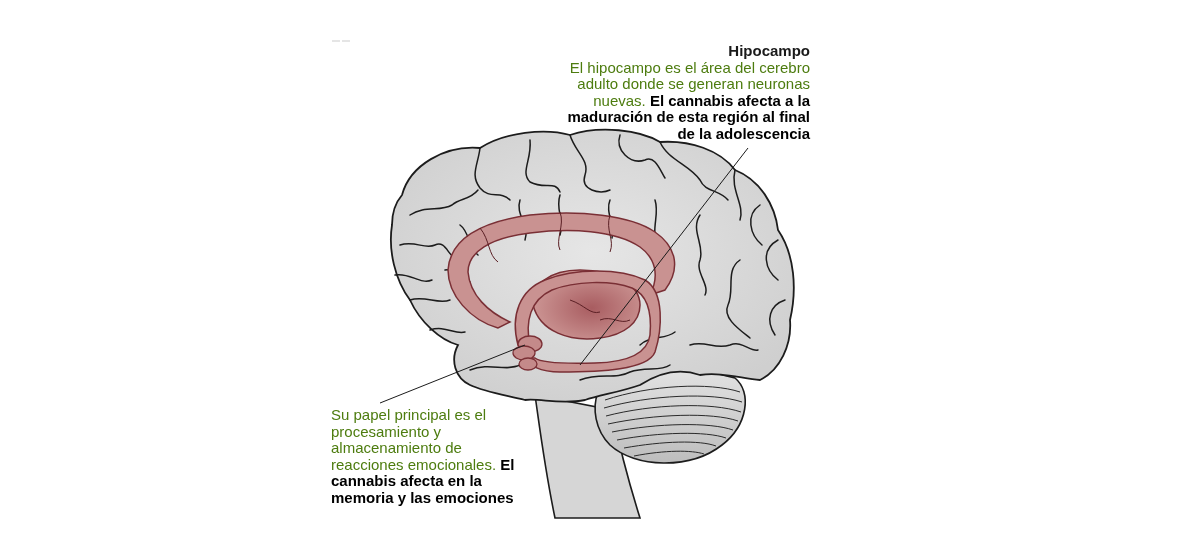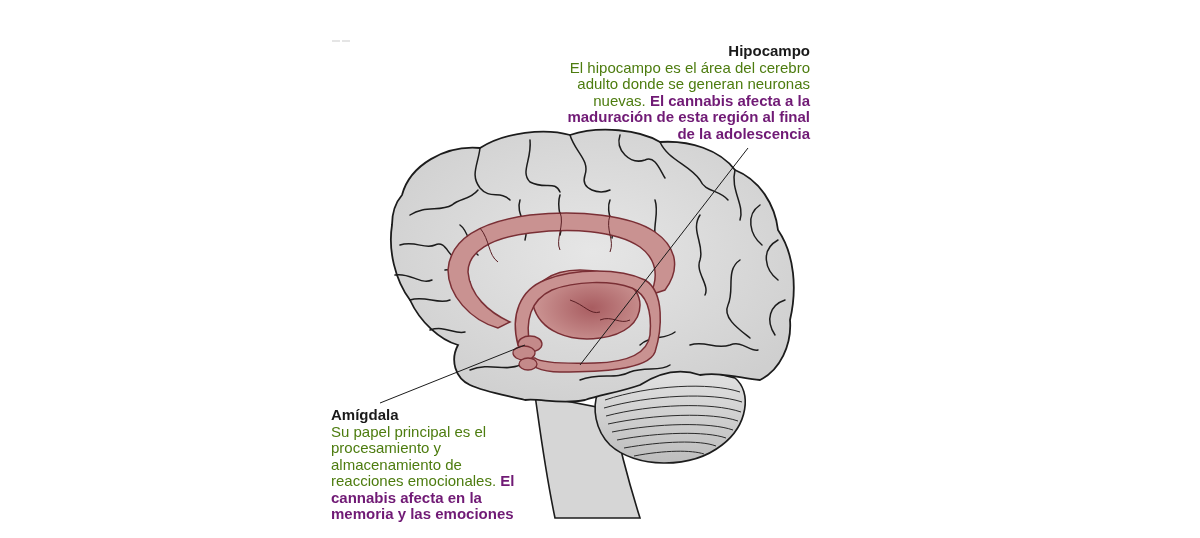--- a/index.html
+++ b/index.html
@@ -2,21 +2,21 @@
 <html><head>
 <meta charset="utf-8">
 <style>
   html, body { margin: 0; padding: 0; background: #ffffff; }
   body { width: 1200px; height: 538px; position: relative; overflow: hidden; font-family: "Liberation Sans", sans-serif; color: #1a1a1a; }
   .figure { position: absolute; left: 0; top: 0; width: 1200px; height: 378px; }
   .brain-svg { position: absolute; left: 0; top: 0; width: 1200px; height: 538px; }
   .label { position: absolute; font-size: 15px; line-height: 16.5px; }
   .label .title { font-weight: bold; display: block; }
   .label .body { color: #4d7c0f; }
-  .label .emph { font-weight: bold; color: #701a75; }
+  .label .emph { font-weight: bold; color: #000000; }
   .hipo { right: 390px; top: 43px; width: 260px; text-align: right; }
   .amig { left: 331px; top: 407px; width: 200px; text-align: left; }
   .dots { position: absolute; left: 332px; top: 28px; width: 20px; height: 4px; }
   .dots span { display: inline-block; width: 8px; height: 2px; background: #e5e5e5; margin-right: 2px; }
 </style>
 </head>
 <body>
 
 <div class="figure">
   <div class="dots"><span></span><span></span></div>
@@ -110,17 +110,16 @@
     <line x1="380" y1="403" x2="525" y2="345" stroke="#1a1a1a" stroke-width="1"></line>
   </svg>
 
   <div class="label hipo">
     <span class="title">Hipocampo</span>
     <span class="body">El hipocampo es el área del cerebro adulto donde se generan neuronas nuevas. </span>
     <span class="emph">El cannabis afecta a la maduración de esta región al final de la adolescencia</span>
   </div>
 
   <div class="label amig">
-    <span class="title">Amígdala</span>
     <span class="body">Su papel principal es el procesamiento y almacenamiento de reacciones emocionales. </span>
     <span class="emph">El cannabis afecta en la memoria y las emociones</span>
   </div>
 </div>
 
 </body></html>

